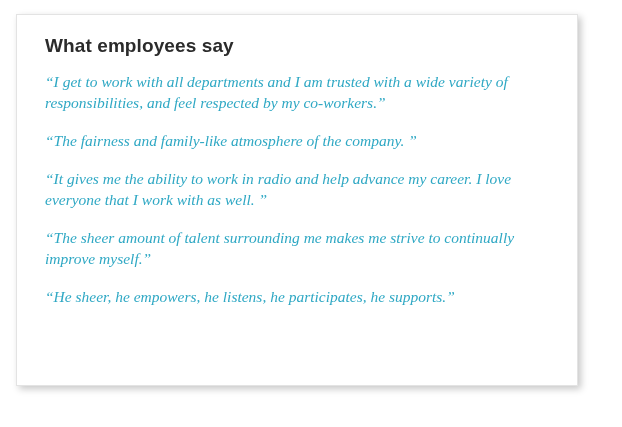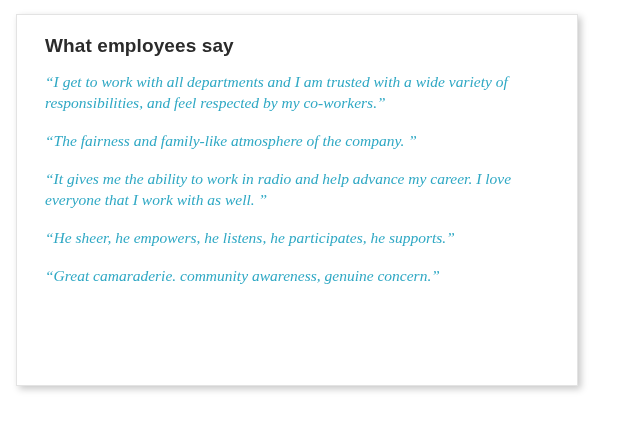--- a/index.html
+++ b/index.html
@@ -59,17 +59,17 @@
 </head>
 <body>
 
 <div id="page">
   <div class="card">
     <h2 class="card-title">What employees say</h2>
     <div class="quotes">
       <p class="quote">“I get to work with all departments and I am trusted with a wide variety of responsibilities, and feel respected by my co-workers.”</p>
       <p class="quote">“The fairness and family-like atmosphere of the company. ”</p>
       <p class="quote">“It gives me the ability to work in radio and help advance my career. I love everyone that I work with as well. ”</p>
+      <p class="quote">“The sheer amount of talent surrounding me makes me strive to continually improve myself.”</p>
       <p class="quote">“He sheer, he empowers, he listens, he participates, he supports.”</p>
-      <p class="quote">“Great camaraderie. community awareness, genuine concern.”</p>
     </div>
   </div>
 </div>
 
 </body></html>

